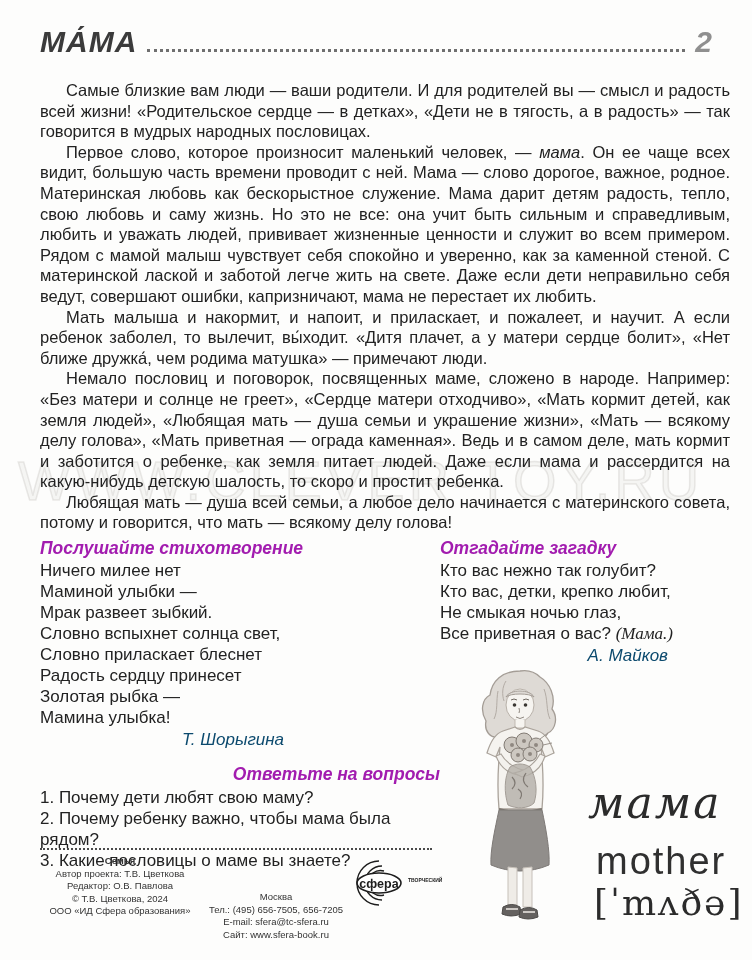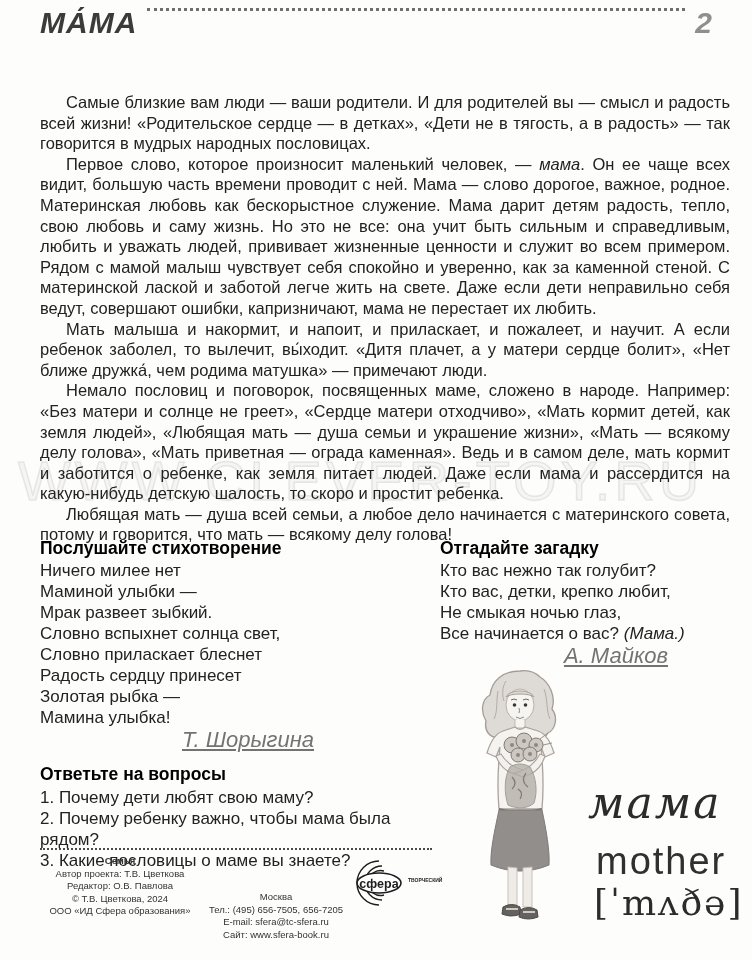--- a/index.html
+++ b/index.html
@@ -5,54 +5,54 @@
   html,body{margin:0;padding:0;}
   body{
     width:752px;height:960px;position:relative;overflow:hidden;
     background:#fdfdfc;color:#1f1f1f;
     font-family:"Liberation Sans",sans-serif;
     -webkit-font-smoothing:antialiased;
   }
   .page{position:absolute;inset:0;}
 
   
-  .header{position:absolute;top:8px;left:40px;right:40px;display:flex;}
+  .header{position:absolute;top:27px;left:40px;right:40px;display:flex;align-items:flex-end;}
   .title{font-size:30px;font-weight:bold;font-style:italic;color:#3b3b3b;letter-spacing:1px;line-height:1;}
   .leader{flex:1;border-bottom:3px dotted #6f6f6f;margin:0 10px 5px 10px;height:0;}
   .pagenum{font-size:30px;font-weight:bold;font-style:italic;color:#8f8f8f;line-height:1;}
 
   
-  .bodytext{position:absolute;top:80px;left:40px;right:22px;margin-top:12px;}
+  .bodytext{position:absolute;top:80px;left:40px;right:22px;}
   .bodytext p{
     margin:0;font-size:16.5px;line-height:20.6px;text-align:justify;
     text-indent:26px;color:#222;
   }
 
   
   .watermark{
     position:absolute;top:448px;left:18px;width:730px;
     font-size:56px;font-weight:normal;letter-spacing:4px;white-space:nowrap;
     color:rgba(120,112,104,0.06);
     -webkit-text-stroke:1.5px rgba(120,112,104,0.14);
     pointer-events:none;
   }
 
   
   .columns{position:absolute;top:537px;left:40px;right:40px;display:flex;}
   .col-left{width:400px;flex:none;}
   .col-right{width:272px;flex:none;}
-  .sec-heading{font-size:17.5px;font-weight:bold;color:#000000;line-height:22px;margin:0 0 1px 0;}
+  .sec-heading{font-size:17.5px;font-weight:bold;font-style:italic;color:#a21caf;line-height:22px;margin:0 0 1px 0;}
   .line{font-size:17px;line-height:21px;color:#222;}
-  .author{font-size:22px;line-height:21px;font-style:italic;color:#737373;text-decoration:underline;}
+  .author{font-size:17px;line-height:21px;font-style:italic;color:#0c4a6e;}
   .poem-author{margin-left:142px;margin-top:1px;}
   .riddle-author{text-align:right;padding-right:44px;margin-top:1px;}
-  .answer{font-style:italic;}
+  .answer{font-style:italic;font-family:Liberation Serif, serif;}
 
   .questions{margin-top:13px;}
-  .questions .sec-heading{margin-bottom:2px;}
+  .questions .sec-heading{margin-bottom:2px;text-align:right;}
 
   
   .figure-row{display:flex;margin-top:1px;}
   .illustration{margin-left:30px;flex:none;}
   .vocab{margin-left:18px;margin-top:112px;}
   .vocab-ru{font-family:"DejaVu Serif",serif;font-style:italic;font-size:44px;line-height:48px;color:#2b2b2b;letter-spacing:2px;}
   .vocab-en{font-size:38px;line-height:44px;color:#303030;letter-spacing:2px;margin-top:12px;margin-left:8px;}
   .vocab-ipa{font-family:"DejaVu Serif",serif;font-size:36px;line-height:40px;color:#2b2b2b;margin-left:6px;letter-spacing:2px;}
 
   
@@ -106,21 +106,21 @@
         <div class="line">2. Почему ребенку важно, чтобы мама была рядом?</div>
         <div class="line">3. Какие пословицы о маме вы знаете?</div>
       </div>
     </div>
 
     <div class="col-right">
       <div class="sec-heading">Отгадайте загадку</div>
       <div class="line">Кто вас нежно так голубит?</div>
       <div class="line">Кто вас, детки, крепко любит,</div>
       <div class="line">Не смыкая ночью глаз,</div>
-      <div class="line"><span>Все начинается о вас? </span><span class="answer">(Мама.)</span></div>
+      <div class="line"><span>Все приветная о вас? </span><span class="answer">(Мама.)</span></div>
       <div class="author riddle-author">А. Майков</div>
 
       <div class="figure-row">
         <div class="illustration">
           <svg width="100" height="262" viewBox="0 0 100 262">
 
             <path d="M50 4 C32 4 22 14 20 28 C12 32 10 44 16 54 C14 64 20 72 30 70 C34 74 42 74 46 70 L58 70 C64 75 74 73 78 66 C86 62 88 50 82 42 C86 30 80 16 70 10 C64 4 56 3 50 4 Z" fill="#dedad5" stroke="#a49d96" stroke-width="1.3"></path>
             <path d="M28 24 C26 34 28 44 24 52 M74 22 C78 32 76 44 80 52 M36 14 C32 20 32 28 34 34" fill="none" stroke="#b3aca5" stroke-width="1"></path>
 
             <ellipse cx="50" cy="38" rx="14" ry="16" fill="#f6f4f0" stroke="#b8b1a9" stroke-width="1"></ellipse>

